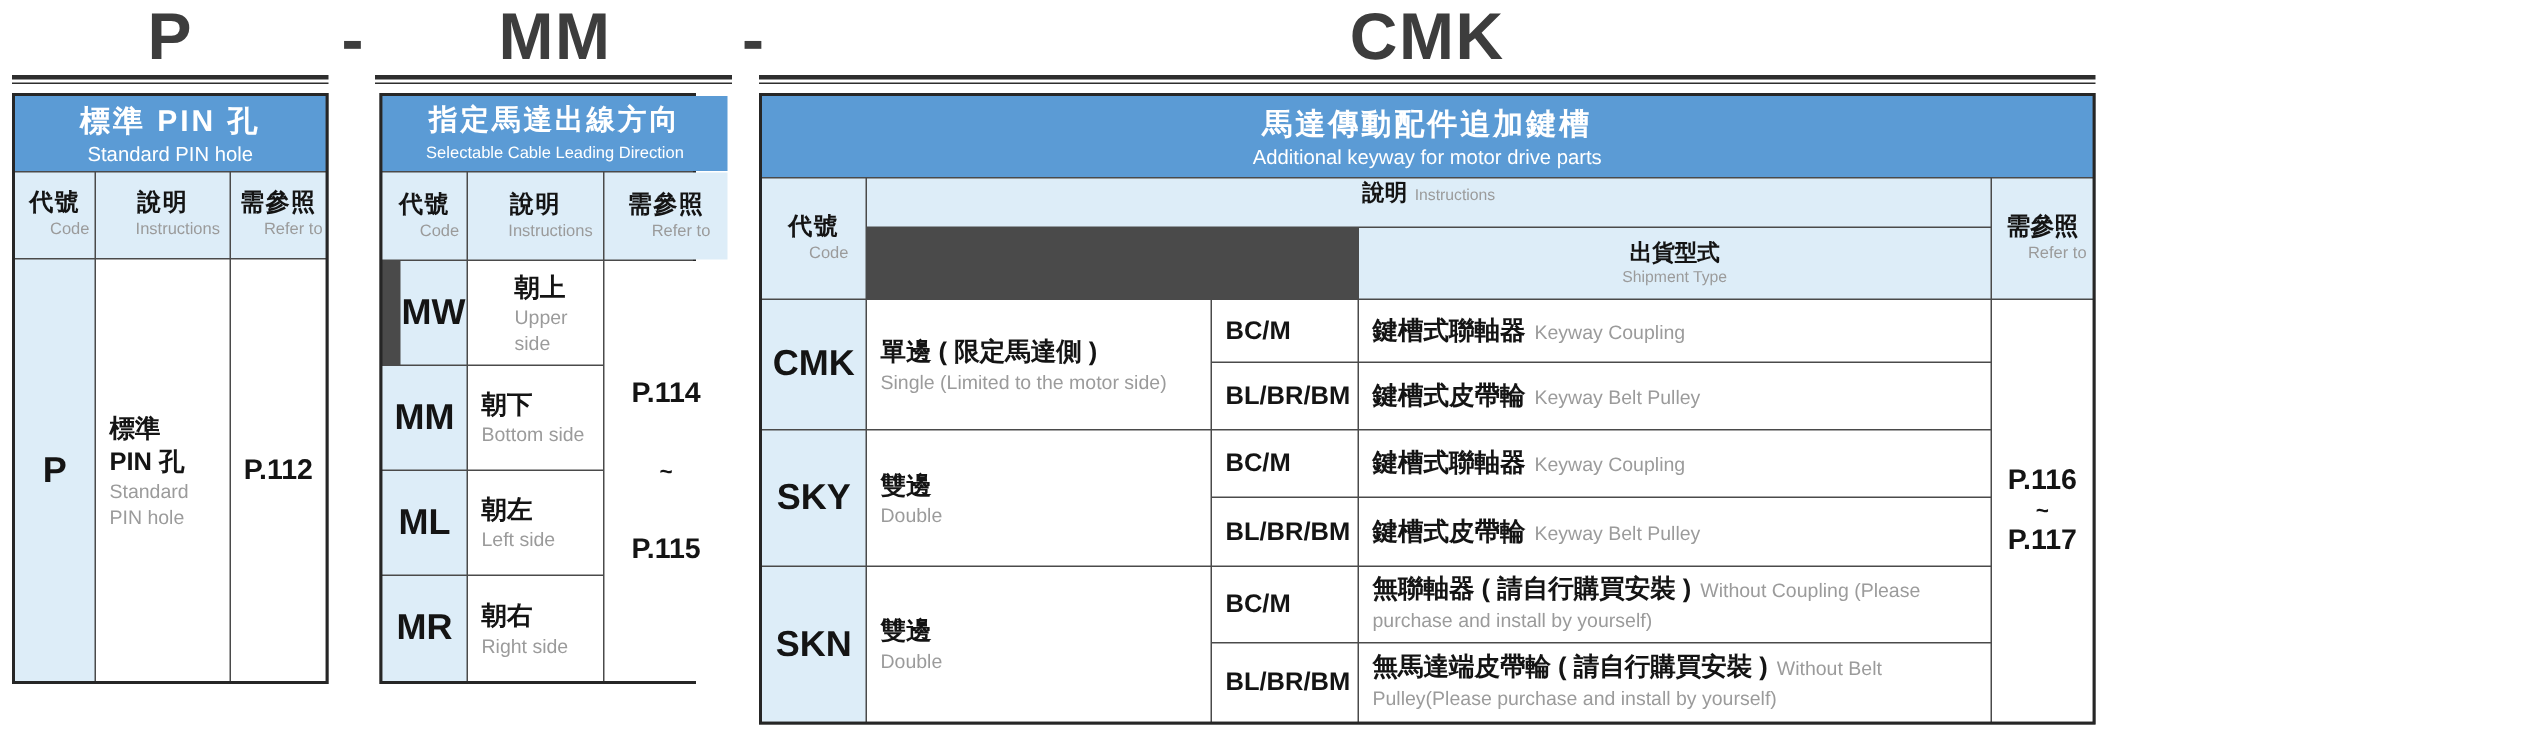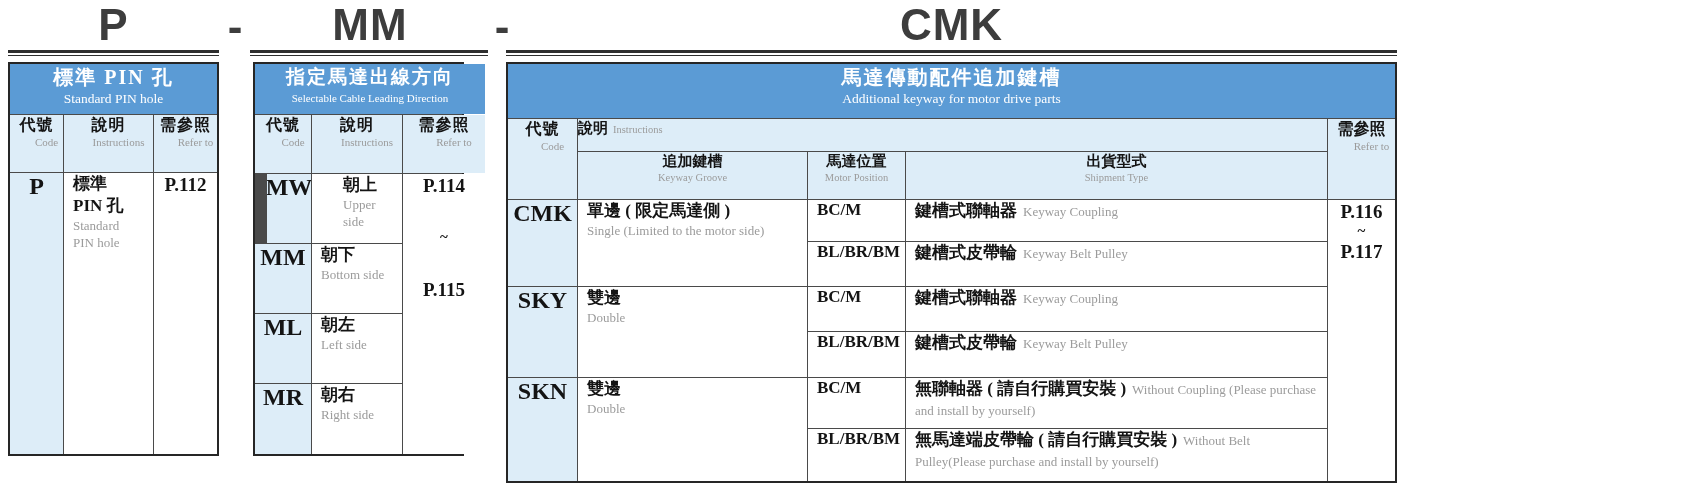--- a/index.html
+++ b/index.html
@@ -16,21 +16,21 @@
     font-size:44px;font-weight:700;color:#3d3d3d;
   }
   .rule{
     position:absolute;top:50px;height:6px;box-sizing:border-box;
     border-top:3px solid #2e2e2e;border-bottom:1px solid #2e2e2e;
   }
   .tbl{
     position:absolute;box-sizing:border-box;border:2px solid #262626;
     background:#4a4a4a;display:grid;gap:1px;
   }
-  .cell{background:#ffffff;display:flex;flex-direction:column;justify-content:flex-start;align-items:center;overflow:hidden;font-family:Liberation Serif, serif;}
+  .cell{background:#ffffff;display:flex;flex-direction:column;justify-content:center;align-items:center;overflow:hidden;}
   .bluehead{background:#5b9bd5;color:#ffffff;}
   .bh-zh{font-size:20px;font-weight:700;letter-spacing:2px;line-height:26px;}
   .bh-en{font-size:13.5px;line-height:17px;}
   .bh-en.sm{font-size:11px;white-space:nowrap;}
   .lightblue{background:#ddedf8;}
   .ch-zh{font-size:16px;font-weight:700;line-height:20px;letter-spacing:1px;}
   .ch-en{font-size:11px;color:#9b9b9b;line-height:15px;margin-left:20px;}
   .codecell{background:#ddedf8;font-size:24px;font-weight:700;letter-spacing:0;}
   .leftal{align-items:flex-start;padding-left:9px;padding-right:4px;}
   .zh{font-size:17px;font-weight:700;line-height:22px;}
@@ -147,28 +147,20 @@
       <div class="ch-en">Code</div>
     </div>
     <div class="cell lightblue inlinehead" style="grid-column:2/5;grid-row:2;">
       <span class="ih-zh">說明</span>
       <span class="ih-en">Instructions</span>
     </div>
     <div class="cell lightblue" style="grid-column:5;grid-row:2/4;">
       <div class="ch-zh" style="letter-spacing:0;">需參照</div>
       <div class="ch-en">Refer to</div>
     </div>
-    <div class="cell lightblue" style="grid-column:2;grid-row:3;">
-      <div class="sh-zh">追加鍵槽</div>
-      <div class="sh-en">Keyway Groove</div>
-    </div>
-    <div class="cell lightblue" style="grid-column:3;grid-row:3;">
-      <div class="sh-zh">馬達位置</div>
-      <div class="sh-en">Motor Position</div>
-    </div>
     <div class="cell lightblue" style="grid-column:4;grid-row:3;">
       <div class="sh-zh">出貨型式</div>
       <div class="sh-en">Shipment Type</div>
     </div>
 
     <div class="cell codecell" style="grid-column:1;grid-row:4/6;">CMK</div>
     <div class="cell leftal" style="grid-column:2;grid-row:4/6;">
       <div class="zh">單邊 ( 限定馬達側 )</div>
       <div class="en">Single (Limited to the motor side)</div>
     </div>

